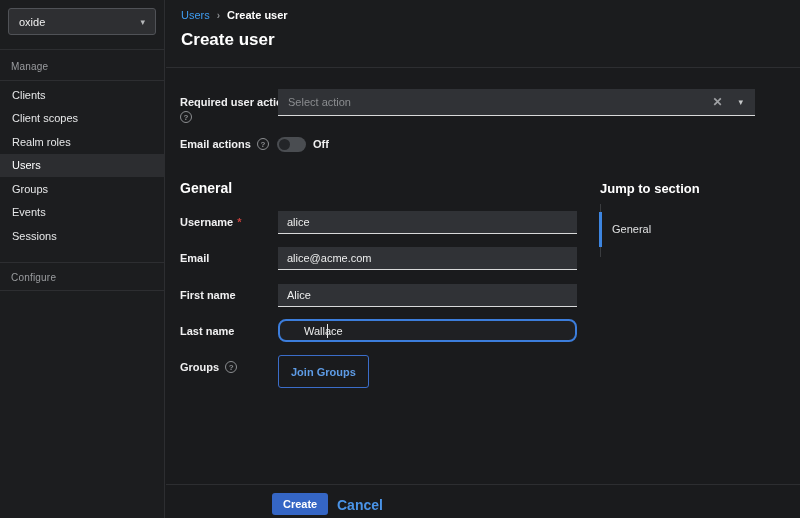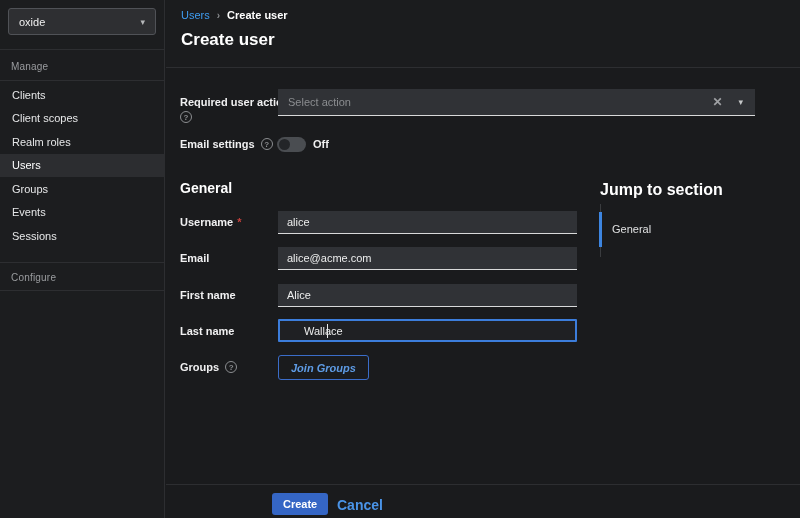--- a/index.html
+++ b/index.html
@@ -80,35 +80,34 @@
   .section-title { position:absolute; left:180px; top:180px; font-size:14px; font-weight:bold; color:#ffffff; }
 
   .field-label { position:absolute; left:180px; }
   .text-input {
     position:absolute; left:278px; width:299px; height:23px;
     background:#303236; border:none; border-bottom:1px solid #d8d9da;
     color:#eceded; font-size:11px; padding:0 9px;
     font-family:"Liberation Sans", sans-serif; outline:none;
   }
   .text-input.focused {
-    background:#1f2023; border:2px solid #3c7ddb; border-radius:1px; padding:0 24px;
+    background:#1f2023; border:2px solid #3c7ddb; border-radius:8px; padding:0 24px;
   }
   .text-cursor { position:absolute; left:327px; top:324px; width:1px; height:14px; background:#e8e9ea; }
 
   .groups-label { position:absolute; left:180px; top:361px; display:flex; align-items:center; gap:6px; }
   .join-groups-btn {
-    position:absolute; left:278px; top:355px; height:25px; padding:0 12px;
+    position:absolute; left:278px; top:355px; height:33px; padding:0 12px;
     background:transparent; border:1.5px solid #3b6dc9; border-radius:3px;
     color:#5e9ce6; font-size:11px; font-weight:bold; cursor:pointer;
     font-family:"Liberation Sans", sans-serif;
-    font-style:italic;
-  }
-
-  
-  .jump-title { position:absolute; left:600px; top:181px; font-size:16px; font-weight:bold; color:#ffffff; }
+  }
+
+  
+  .jump-title { position:absolute; left:600px; top:181px; font-size:13px; font-weight:bold; color:#ffffff; }
   .jump-rail { position:absolute; left:600px; top:204px; width:1px; height:53px; background:#3a3c3f; }
   .jump-active-bar { position:absolute; left:599px; top:212px; width:3px; height:35px; background:#3d85e0; }
   .jump-item { position:absolute; left:612px; top:223px; font-size:11px; color:#dfe0e1; cursor:pointer; }
 
   
   .footer-divider { position:absolute; left:166px; top:484px; width:634px; height:1px; background:#2d2e31; }
   .create-btn {
     position:absolute; left:272px; top:493px; height:22px; padding:0 11px;
     background:#3566c5; border:none; border-radius:3px;
     color:#ffffff; font-size:11px; font-weight:bold; cursor:pointer;
@@ -162,21 +161,21 @@
 
   <div class="label rua-label">Required user actions</div>
   <span class="help-icon rua-help">?</span>
   <div class="rua-select">
     <span class="rua-placeholder">Select action</span>
     <span class="rua-clear">✕</span>
     <span class="rua-caret">▾</span>
   </div>
 
   <div class="ev-label">
-    <span class="label">Email settings</span>
+    <span class="label">Email actions</span>
     <span class="help-icon">?</span>
   </div>
   <div class="toggle">
     <div class="toggle-knob"></div>
   </div>
   <div class="toggle-state">Off</div>
 
   <h2 class="section-title">General</h2>
 
   <div class="label field-label" style="top:216px">

